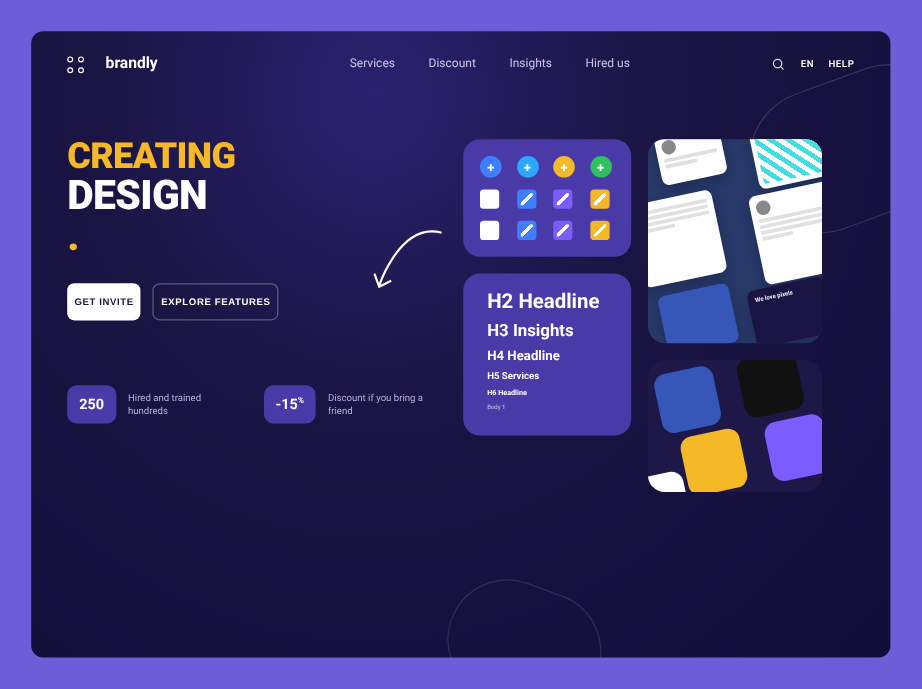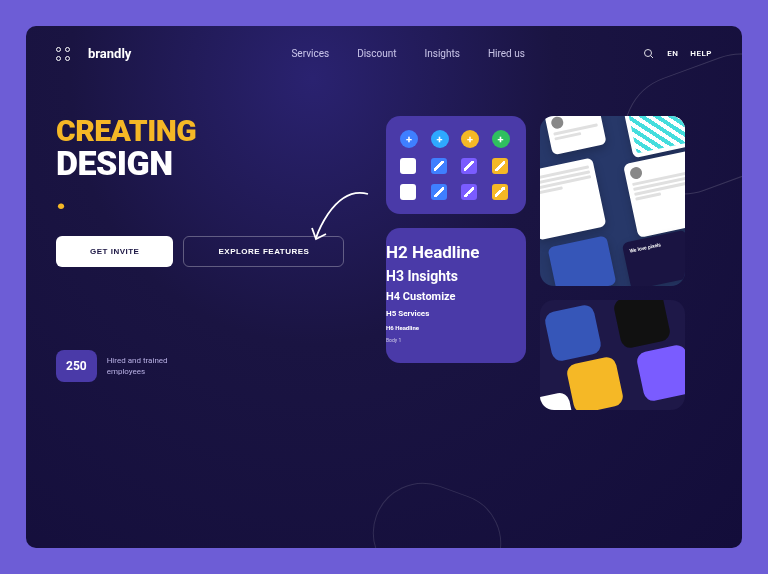--- a/index.html
+++ b/index.html
@@ -21,38 +21,38 @@
 .header-right svg{opacity:.85}
 .main{display:flex;padding:35px 30px 0;gap:30px}
 .left{flex:0 0 300px}
 .h-row{font-weight:900;line-height:1;letter-spacing:-.5px;display:flex;align-items:baseline;gap:3px}
 .h1{color:#f5b826;font-size:30px}
 .h2{color:#fff;font-size:34px}
 .h3{color:#fff;font-size:34px}
 .dot{color:#f5b826;font-size:34px}
 .sub{color:#b8b0e4;font-size:9px;line-height:1.6;margin-top:14px;max-width:250px}
 .btns{display:flex;gap:10px;margin-top:22px}
-.btn{padding:10px 34px;font-size:8px;font-weight:700;letter-spacing:.5px;border-radius:6px;cursor:pointer}
+.btn{padding:10px 6px;font-size:8px;font-weight:700;letter-spacing:.5px;border-radius:6px;cursor:pointer}
 .btn-primary{background:#fff;color:#1a1442;border:none}
 .btn-secondary{background:transparent;color:#fff;border:1px solid rgba(255,255,255,.3)}
-.stats{display:flex;gap:30px;margin-top:83px}
+.stats{display:flex;gap:30px;margin-top:54px}
 .stat{display:flex;align-items:center;gap:10px}
 .stat-box{background:#4a3aa8;border-radius:8px;padding:9px 10px;color:#fff;font-weight:700;font-size:12px}
 .stat-pct{font-size:7px;vertical-align:top}
 .stat-label{color:#b8b0e4;font-size:8px;line-height:1.4;max-width:90px}
 .arrow{position:absolute;left:280px;top:160px;pointer-events:none}
 .right{flex:1;display:flex;gap:14px}
 .col1{display:flex;flex-direction:column;gap:14px;flex:0 0 140px}
 .card{background:#4a3aa8;border-radius:14px;padding:14px}
 .palette{display:grid;grid-template-columns:repeat(4,1fr);gap:10px}
 .sw{width:18px;height:18px;border-radius:50%;display:flex;align-items:center;justify-content:center}
 .sw.plus::before{content:"+";color:#fff;font-size:11px;font-weight:700}
 .sq{width:16px;height:16px;border-radius:3px;position:relative}
 .sq::after{content:"";position:absolute;inset:3px;background:linear-gradient(135deg,transparent 40%,#fff 40%,#fff 60%,transparent 60%)}
-.typo{padding:14px 0;color:#fff}
+.typo{padding:14px 20px;color:#fff}
 .typo div{margin-bottom:6px}
 .t2{font-size:17px;font-weight:700}
 .t3{font-size:14px;font-weight:700}
 .t4{font-size:11px;font-weight:700}
 .t5{font-size:8px;font-weight:700}
 .t6{font-size:6px;font-weight:700}
 .tb{font-size:5px;opacity:.7}
 .col2{display:flex;flex-direction:column;gap:14px;flex:0 0 145px}
 .mock{border-radius:14px;overflow:hidden;position:relative}
 .mock1{height:170px;background:#273869}
@@ -119,21 +119,25 @@
       <div class="h-row">
           <span class="dot">.</span>
         </div>
       <div class="btns">
         <button class="btn btn-primary">GET INVITE</button>
         <button class="btn btn-secondary">EXPLORE FEATURES</button>
       </div>
       <div class="stats">
         <div class="stat">
           <div class="stat-box">250</div>
-          <div class="stat-label">Hired and trained employees</div>
+          <div class="stat-label">Hired and trained hundreds</div>
+        </div>
+        <div class="stat">
+          <div class="stat-box"><span>-15</span><span class="stat-pct">%</span></div>
+          <div class="stat-label">Discount if you bring a friend</div>
         </div>
       </div>
     </div>
 
     <div class="right">
       <div class="col1">
         <div class="card">
           <div class="palette">
             <div class="sw plus" style="background:#3f7fff"></div>
             <div class="sw plus" style="background:#2ea8ff"></div>
@@ -145,21 +149,21 @@
             <div class="sq" style="background:#f5b826"></div>
             <div class="sq" style="background:#fff"></div>
             <div class="sq" style="background:#3f7fff"></div>
             <div class="sq" style="background:#7a5cff"></div>
             <div class="sq" style="background:#f5b826"></div>
           </div>
         </div>
         <div class="card typo">
           <div class="t2">H2 Headline</div>
           <div class="t3">H3 Insights</div>
-          <div class="t4">H4 Customize</div>
+          <div class="t4">H4 Headline</div>
           <div class="t5">H5 Services</div>
           <div class="t6">H6 Headline</div>
           <div class="tb">Body 1</div>
         </div>
       </div>
       <div class="col2">
         <div class="mock mock1">
           <div class="tile t1">
               <div class="ava"></div>
               <div class="ln"></div>

